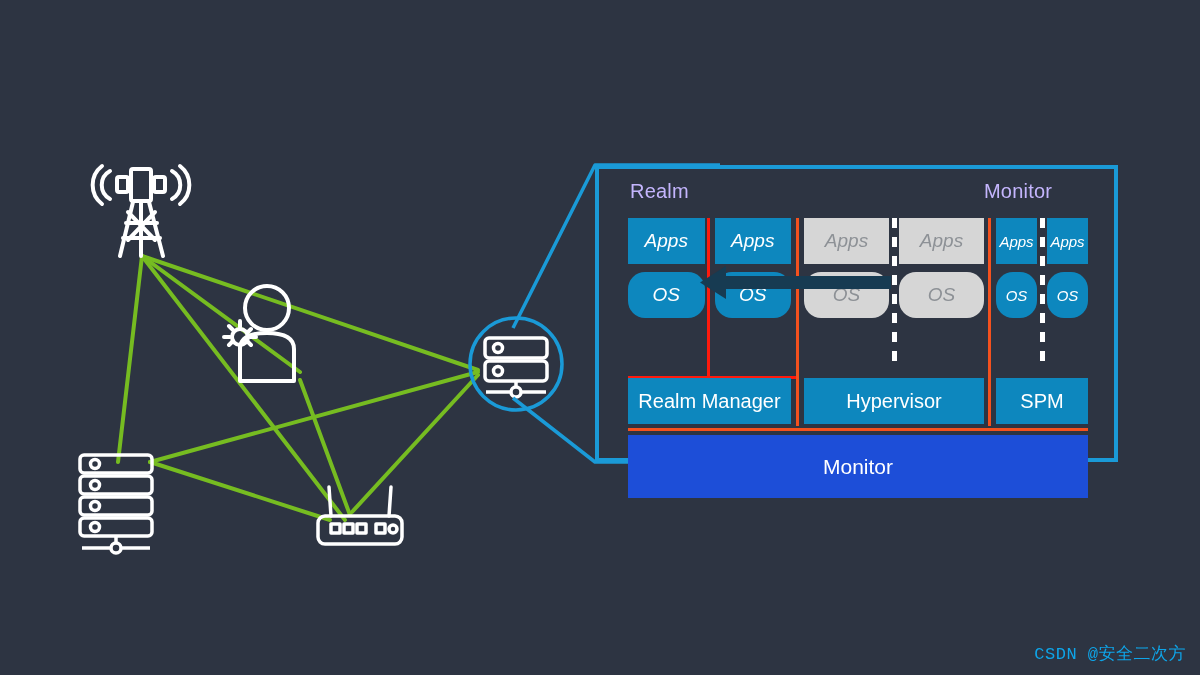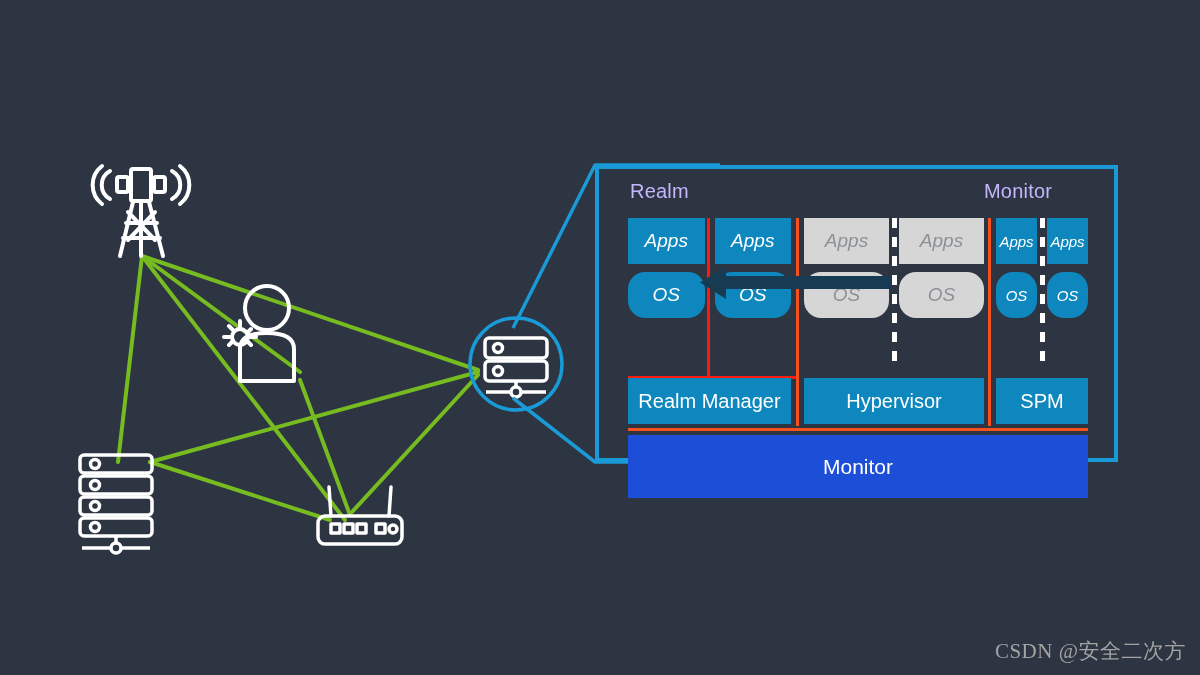--- a/index.html
+++ b/index.html
@@ -112,22 +112,22 @@
       #ffffff 0px, #ffffff 10px,
       transparent 10px, transparent 19px);
   }
 
   
   .arrow-svg{position:absolute;left:0;top:0;width:460px;height:268px;pointer-events:none;}
 
   
   .watermark{
     position:absolute;right:14px;bottom:10px;
-    color:#a3a3a3;font-size:21px;
-    font-family:Liberation Serif, serif;
+    color:#0ea5e9;font-size:17px;
+    font-family:Liberation Mono, monospace;
     letter-spacing:.5px;
   }
 </style>
 </head>
 <body>
 
 <div class="stage">
 
   <svg class="net-svg" viewBox="0 0 600 675">
     <g stroke="#76bc21" stroke-width="4" fill="none" stroke-linecap="round">

